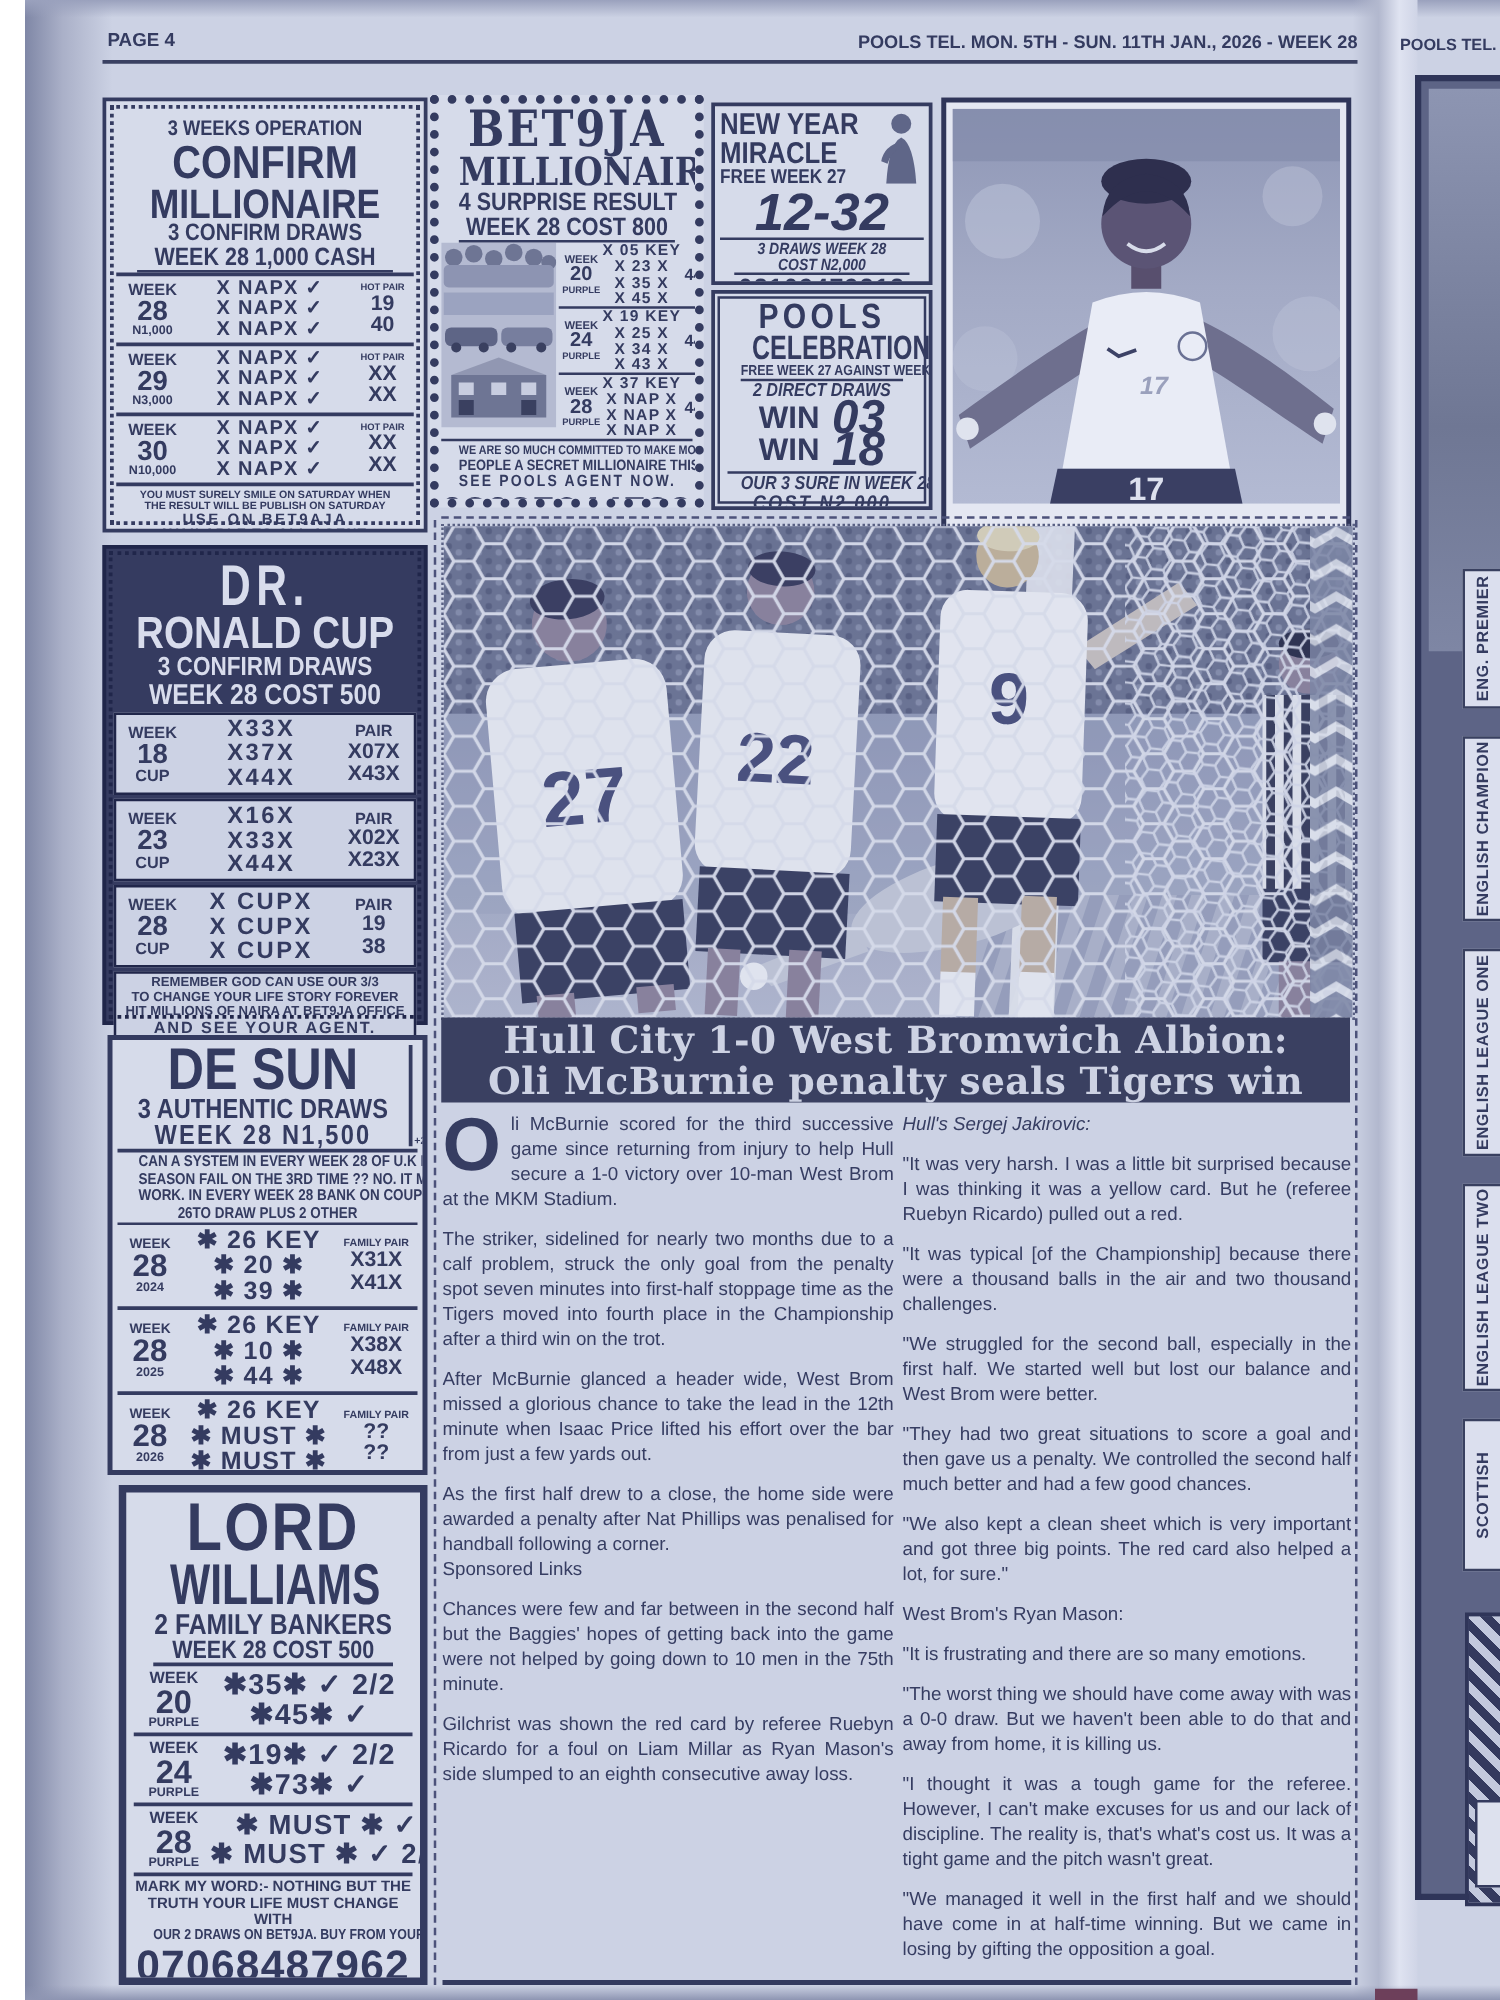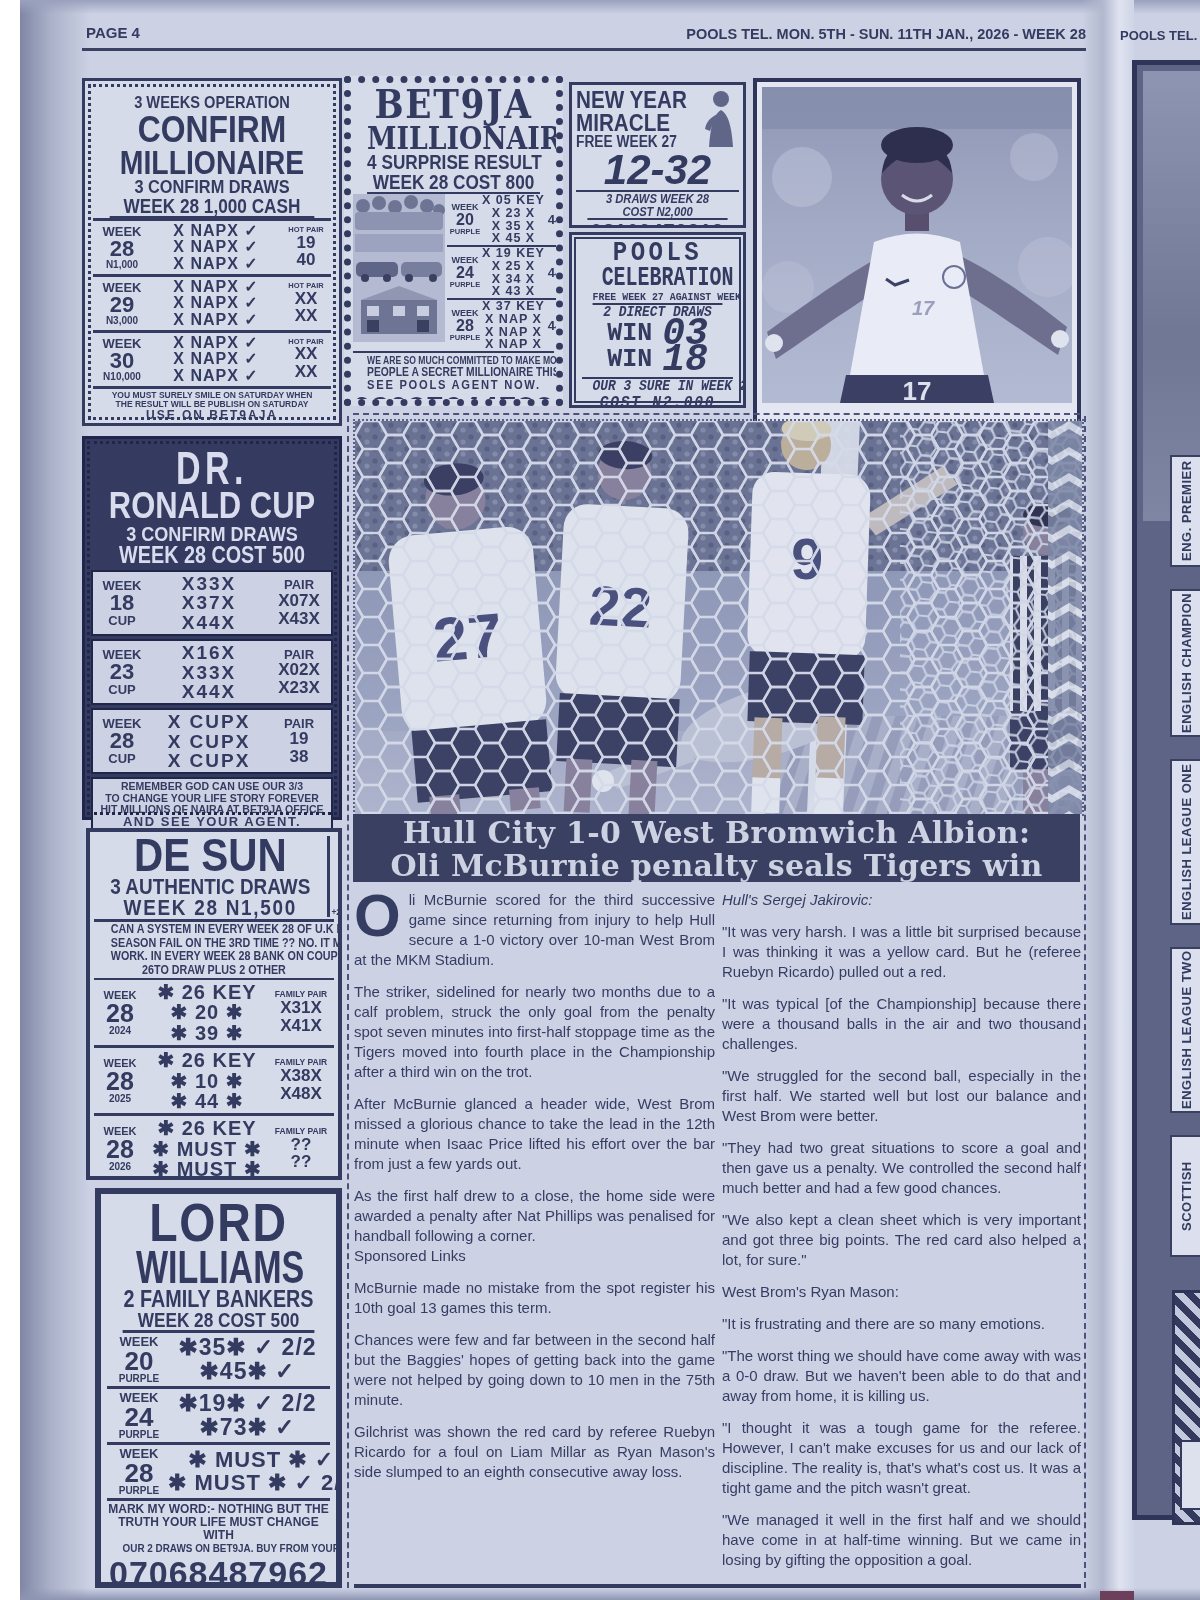--- a/index.html
+++ b/index.html
@@ -426,21 +426,21 @@
     <span class="cond" style="font-size:24px;line-height:23px;text-align:left;transform-origin:left;">NEW YEAR</span>
     <span class="cond" style="font-size:24px;line-height:23px;text-align:left;transform-origin:left;">MIRACLE</span>
     <span class="cond" style="font-size:16px;line-height:16px;text-align:left;transform-origin:left;">FREE WEEK 27</span>
     <span class="tc" style="display:block;font-weight:bold;font-style:italic;font-size:42px;line-height:40px;color:var(--ink);border-bottom:2px solid var(--ink);">12-32</span>
     <span class="cond" style="font-size:13px;line-height:13px;font-style:italic;">3 DRAWS WEEK 28</span>
     <span class="cond" style="font-size:13px;line-height:13px;font-style:italic;border-bottom:2px solid var(--ink);">COST N2,000</span>
     <span class="phone" style="font-size:20px;">08109479312</span>
   </div>
 
   <div class="abs ad" style="left:549px;top:232px;width:177px;height:176px;padding:2px;">
-    <div style="border:2px solid var(--ink);height:100%;box-sizing:border-box;padding:1px 6px;font-family:Liberation Mono, monospace;">
+    <div style="border:2px solid var(--ink);height:100%;box-sizing:border-box;padding:1px 6px;">
       <span class="cond" style="font-size:28px;line-height:26px;letter-spacing:4px;">POOLS</span>
       <span class="cond2" style="font-size:27px;line-height:25px;">CELEBRATION</span>
       <span class="cond" style="font-size:11.5px;line-height:12px;border-bottom:2px solid var(--ink);">FREE WEEK 27 AGAINST WEEK 28</span>
       <span class="cond" style="font-size:15px;line-height:16px;font-style:italic;">2 DIRECT DRAWS</span>
       <div style="display:flex;justify-content:center;align-items:center;gap:10px;line-height:26px;">
         <span style="font-weight:bold;font-size:25px;color:var(--ink);">WIN</span>
         <span style="font-weight:bold;font-style:italic;font-size:38px;color:var(--ink);">03</span>
       </div>
       <div style="display:flex;justify-content:center;align-items:center;gap:10px;line-height:26px;border-bottom:2px solid var(--ink);padding-bottom:4px;">
         <span style="font-weight:bold;font-size:25px;color:var(--ink);">WIN</span>
@@ -599,21 +599,20 @@
     <span style="display:block;">Hull City 1-0 West Bromwich Albion:</span>
     <span style="display:block;">Oli McBurnie penalty seals Tigers win</span>
   </div>
 
   <div class="abs col" style="left:334px;top:890px;width:361px;height:694px;overflow:hidden;">
     <p><span class="dropcap">O</span><span>li McBurnie scored for the third successive game since returning from injury to help Hull secure a 1-0 victory over 10-man West Brom at the MKM Stadium.</span></p>
     <p>The striker, sidelined for nearly two months due to a calf problem, struck the only goal from the penalty spot seven minutes into first-half stoppage time as the Tigers moved into fourth place in the Championship after a third win on the trot.</p>
     <p>After McBurnie glanced a header wide, West Brom missed a glorious chance to take the lead in the 12th minute when Isaac Price lifted his effort over the bar from just a few yards out.</p>
     <p style="margin-bottom:0;">As the first half drew to a close, the home side were awarded a penalty after Nat Phillips was penalised for handball following a corner.</p>
     <p style="text-align:left;">Sponsored Links</p>
-    <p>McBurnie made no mistake from the spot register his 10th goal 13 games this term.</p>
     <p>Chances were few and far between in the second half but the Baggies' hopes of getting back into the game were not helped by going down to 10 men in the 75th minute.</p>
     <p>Gilchrist was shown the red card by referee Ruebyn Ricardo for a foul on Liam Millar as Ryan Mason's side slumped to an eighth consecutive away loss.</p>
   </div>
 
   <div class="abs col" style="left:702px;top:890px;width:359px;height:694px;overflow:hidden;">
     <p style="text-align:left;font-style:italic;">Hull's Sergej Jakirovic:</p>
     <p>"It was very harsh. I was a little bit surprised because I was thinking it was a yellow card. But he (referee Ruebyn Ricardo) pulled out a red.</p>
     <p>"It was typical [of the Championship] because there were a thousand balls in the air and two thousand challenges.</p>
     <p>"We struggled for the second ball, especially in the first half. We started well but lost our balance and West Brom were better.</p>
     <p>"They had two great situations to score a goal and then gave us a penalty. We controlled the second half much better and had a few good chances.</p>

